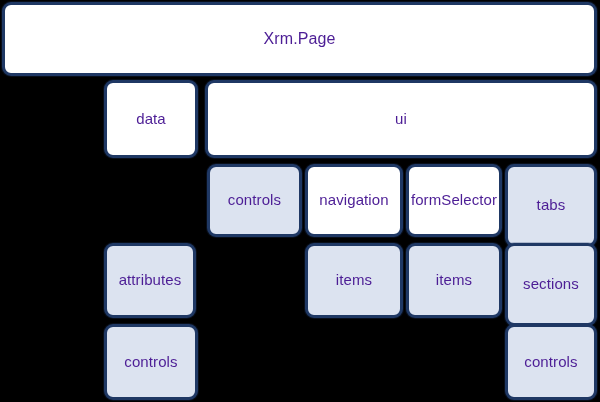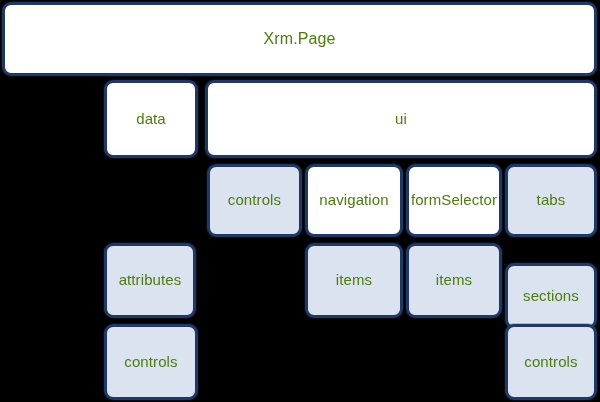--- a/index.html
+++ b/index.html
@@ -17,21 +17,21 @@
   }
   .node {
     position: absolute;
     box-sizing: border-box;
     border: 3px solid #1f3864;
     border-radius: 9px;
     display: flex;
     align-items: center;
     justify-content: center;
     text-align: center;
-    color: #4d7c0f;
+    color: #4c1d95;
     font-size: 15px;
     line-height: 1.1;
     letter-spacing: 0.1px;
     padding: 2px 4px;
     box-shadow: 0 0 0 1px rgba(31,56,100,0.25);
   }
   .fill-white { background: #ffffff; }
   .fill-blue  { background: #dce3f0; }
   .node.root { font-size: 16px; }
   .label {
@@ -57,34 +57,34 @@
 
   <div class="node fill-blue" style="left:207px;top:164px; width:95px;  height:73px;">
       <span class="label">controls</span>
     </div>
   <div class="node fill-white" style="left:305px;top:164px; width:98px;  height:73px;text-align:center;">
       <span class="label">navigation</span>
     </div>
   <div class="node fill-white" style="left:406px;top:164px; width:96px;  height:73px;">
       <span class="label">formSelector</span>
     </div>
-  <div class="node fill-blue" style="left:505px;top:164px; width:92px;  height:73px;">
+  <div class="node fill-blue" style="left:505px;top:164px; width:92px;  height:83px;">
       <span class="label">tabs</span>
     </div>
 
   <div class="node fill-blue" style="left:104px;top:243px; width:92px;  height:75px;">
       <span class="label">attributes</span>
     </div>
   <div class="node fill-blue" style="left:305px;top:243px; width:98px;  height:75px;">
       <span class="label">items</span>
     </div>
   <div class="node fill-blue" style="left:406px;top:243px; width:96px;  height:75px;">
       <span class="label">items</span>
     </div>
-  <div class="node fill-blue" style="left:505px;top:243px; width:92px;  height:66px;margin-top:20px;">
+  <div class="node fill-blue" style="left:505px;top:243px; width:92px;  height:83px;">
       <span class="label">sections</span>
     </div>
 
   <div class="node fill-blue" style="left:104px;top:324px; width:94px;  height:76px;">
       <span class="label">controls</span>
     </div>
   <div class="node fill-blue" style="left:505px;top:324px; width:92px;  height:76px;">
       <span class="label">controls</span>
     </div>
 

